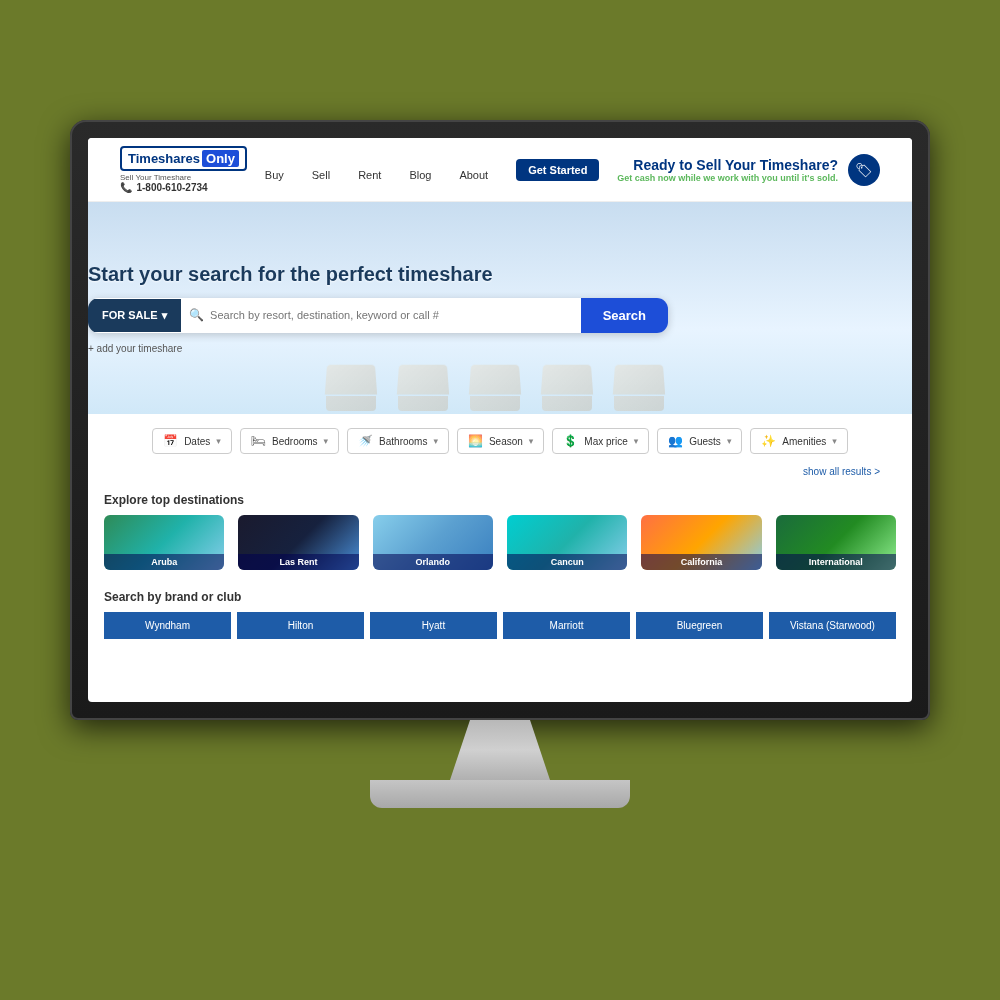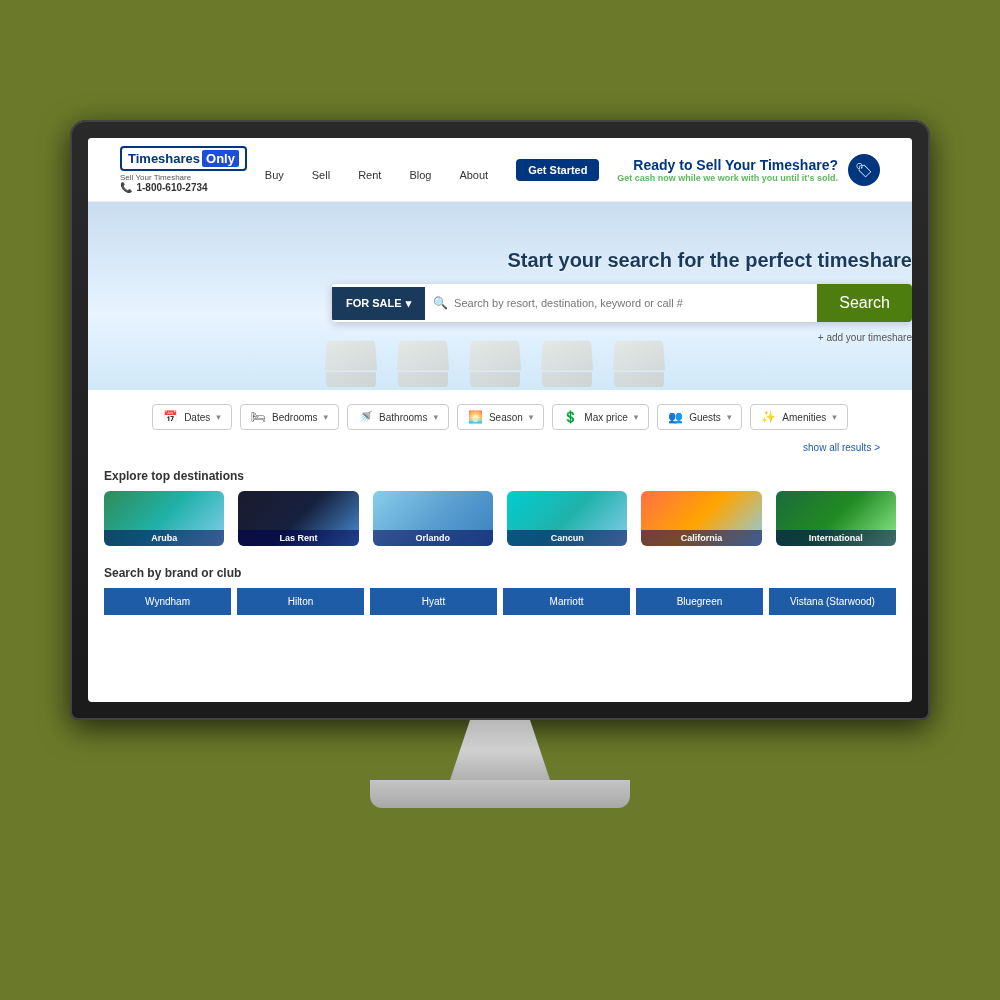--- a/index.html
+++ b/index.html
@@ -172,25 +172,25 @@
       display: flex;
       align-items: center;
       justify-content: center;
       color: white;
       font-size: 14px;
     }
 
     
     .hero {
       position: relative;
-      height: 188px;
+      height: 212px;
       background: linear-gradient(180deg, #c8ddf0 0%, #e8f4ff 60%, #d0e8f8 100%);
       display: flex;
       flex-direction: column;
-      align-items: flex-end;
+      align-items: flex-start;
       justify-content: center;
       overflow: hidden;
     }
 
     .hero-beach-chairs {
       position: absolute;
       bottom: 0;
       left: 0;
       width: 100%;
       height: 100%;
@@ -238,21 +238,21 @@
       text-shadow: 0 1px 2px rgba(255,255,255,0.8);
     }
 
     .search-bar {
       position: relative;
       z-index: 2;
       display: flex;
       align-items: center;
       gap: 0;
       background: white;
-      border-radius: 4px;
+      border-radius: 11px;
       overflow: hidden;
       box-shadow: 0 2px 8px rgba(0,0,0,0.2);
       width: 580px;
     }
 
     .for-sale-btn {
       background: #1a3a5c;
       color: white;
       border: none;
       padding: 10px 14px;
@@ -281,26 +281,26 @@
     .search-input {
       flex: 1;
       border: none;
       outline: none;
       font-size: 11px;
       color: #555;
       background: transparent;
     }
 
     .search-btn {
-      background: #4d7c0f;
+      background: #1d4ed8;
       color: white;
       border: none;
       padding: 10px 22px;
-      font-size: 16px;
-      font-weight: normal;
+      font-size: 13px;
+      font-weight: bold;
       cursor: pointer;
     }
 
     .add-timeshare-link {
       position: relative;
       z-index: 2;
       font-size: 10px;
       color: #555;
       margin-top: 10px;
       cursor: pointer;

